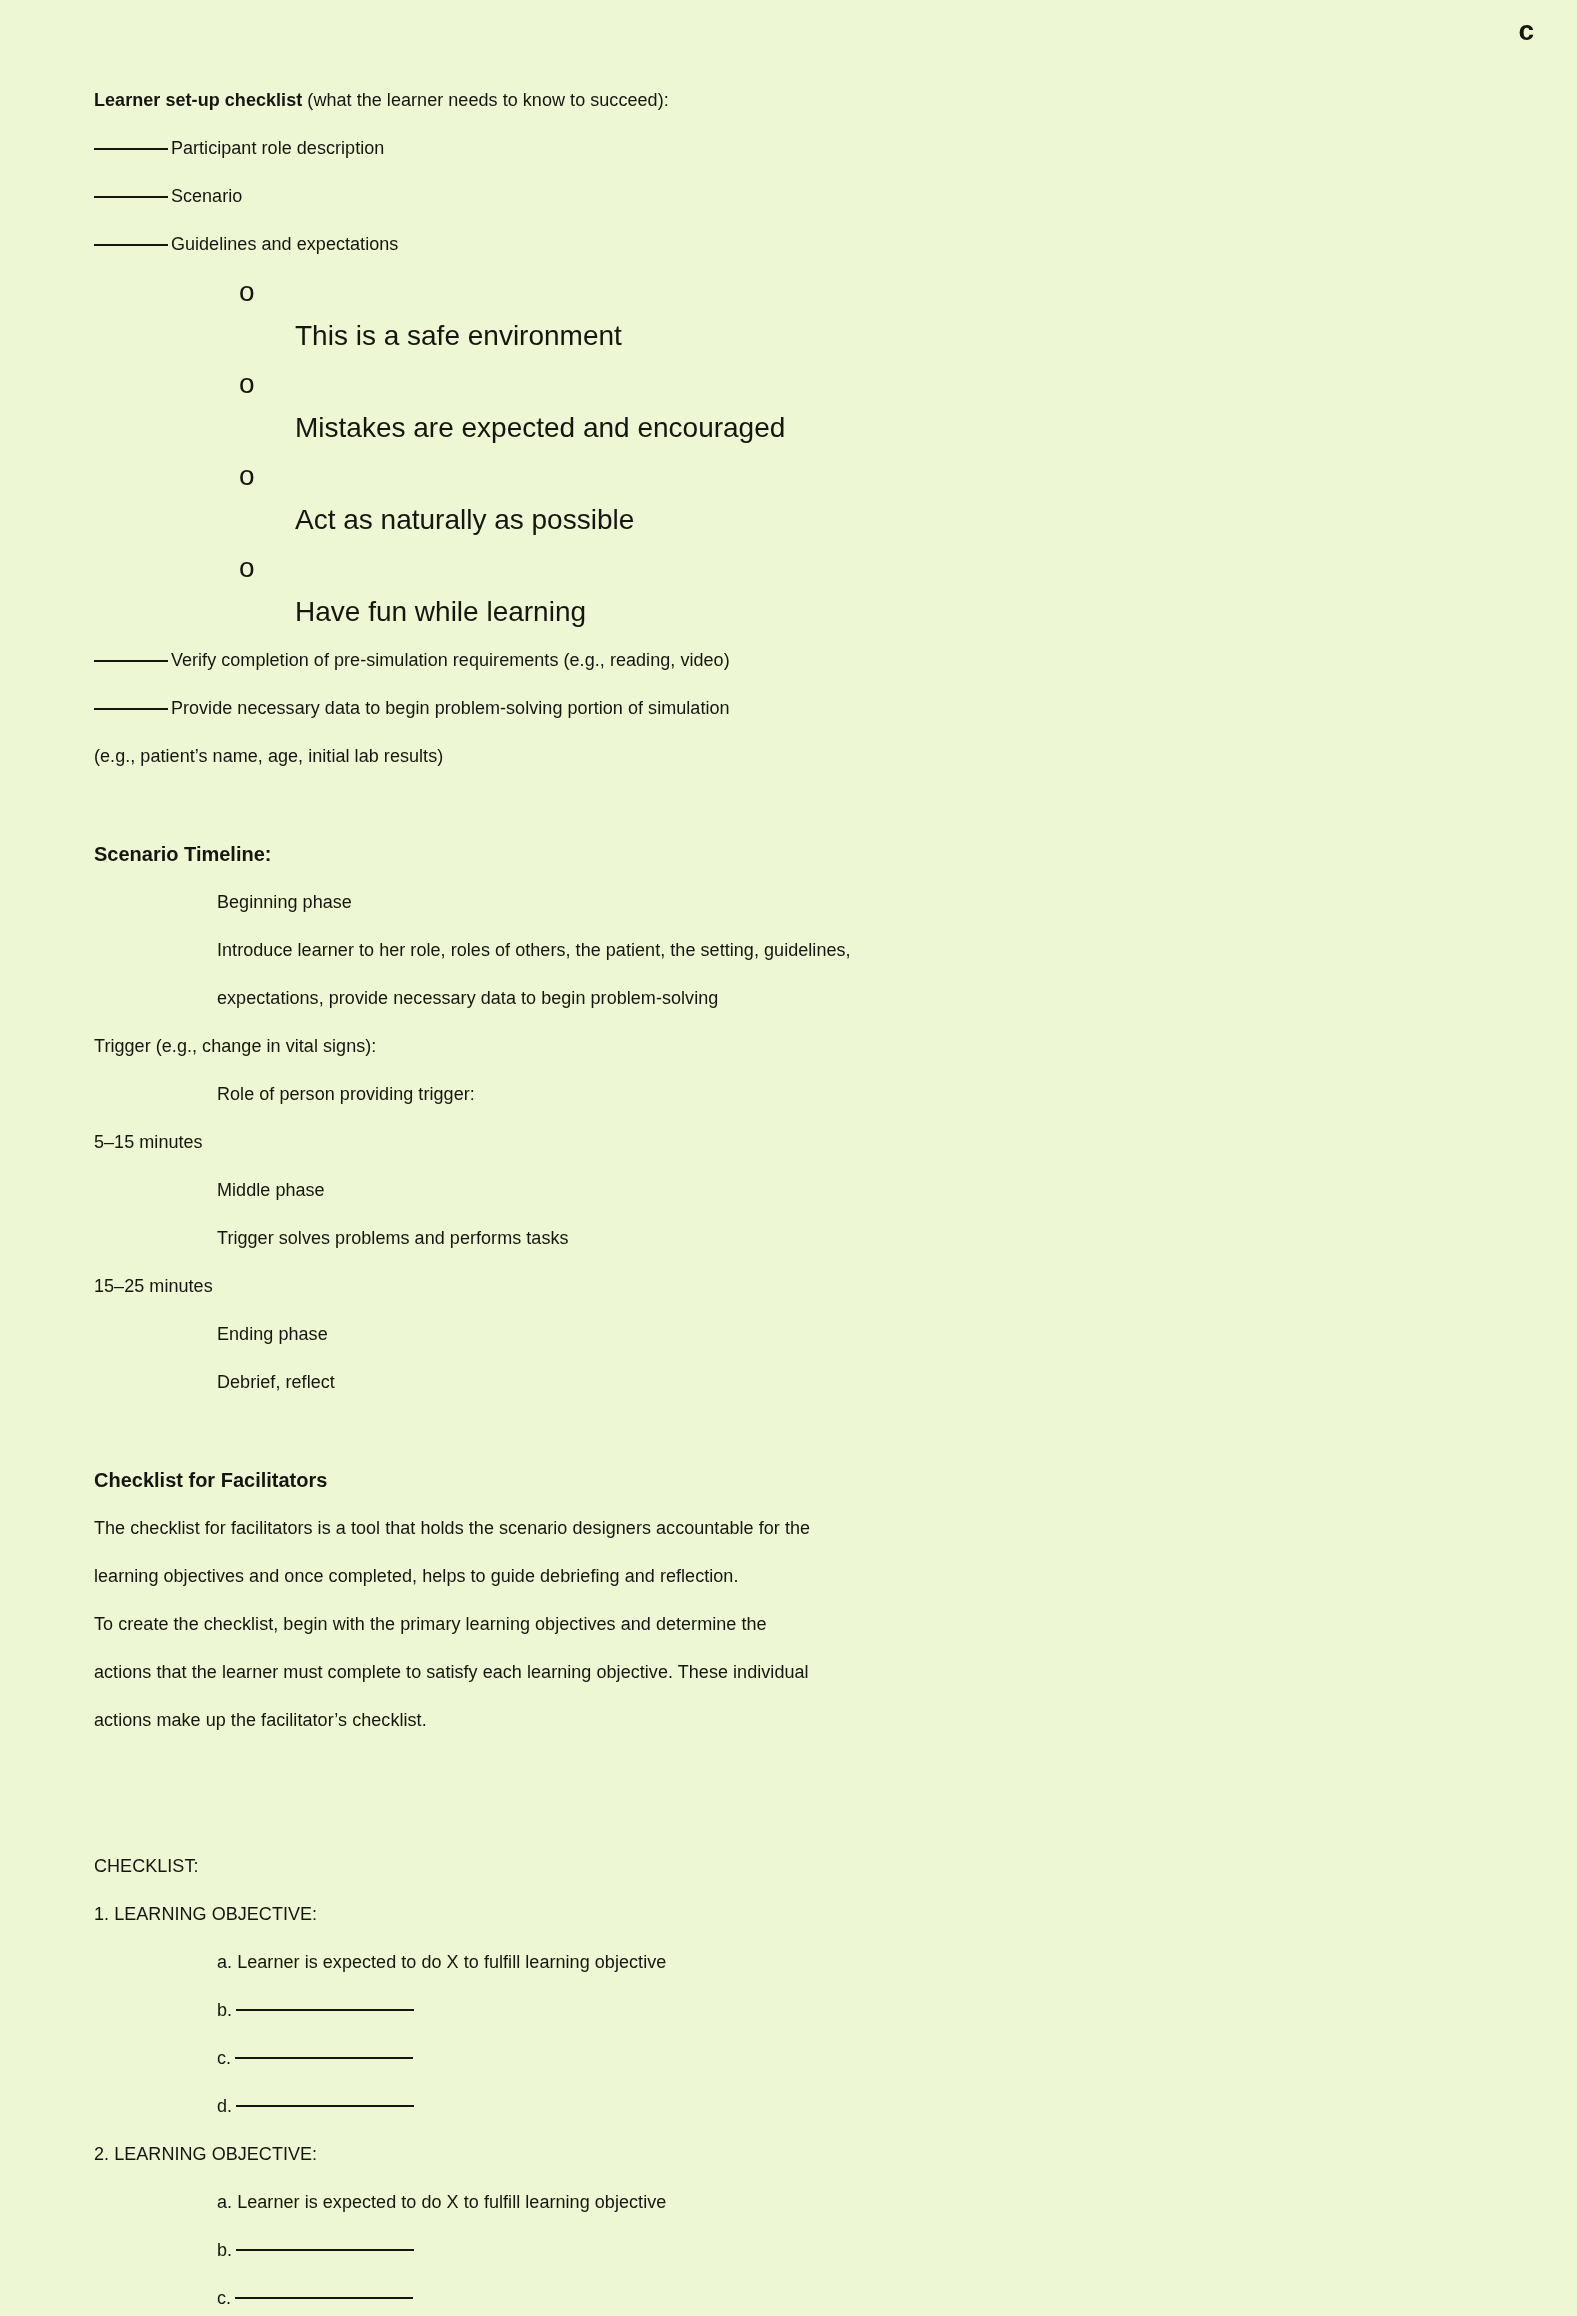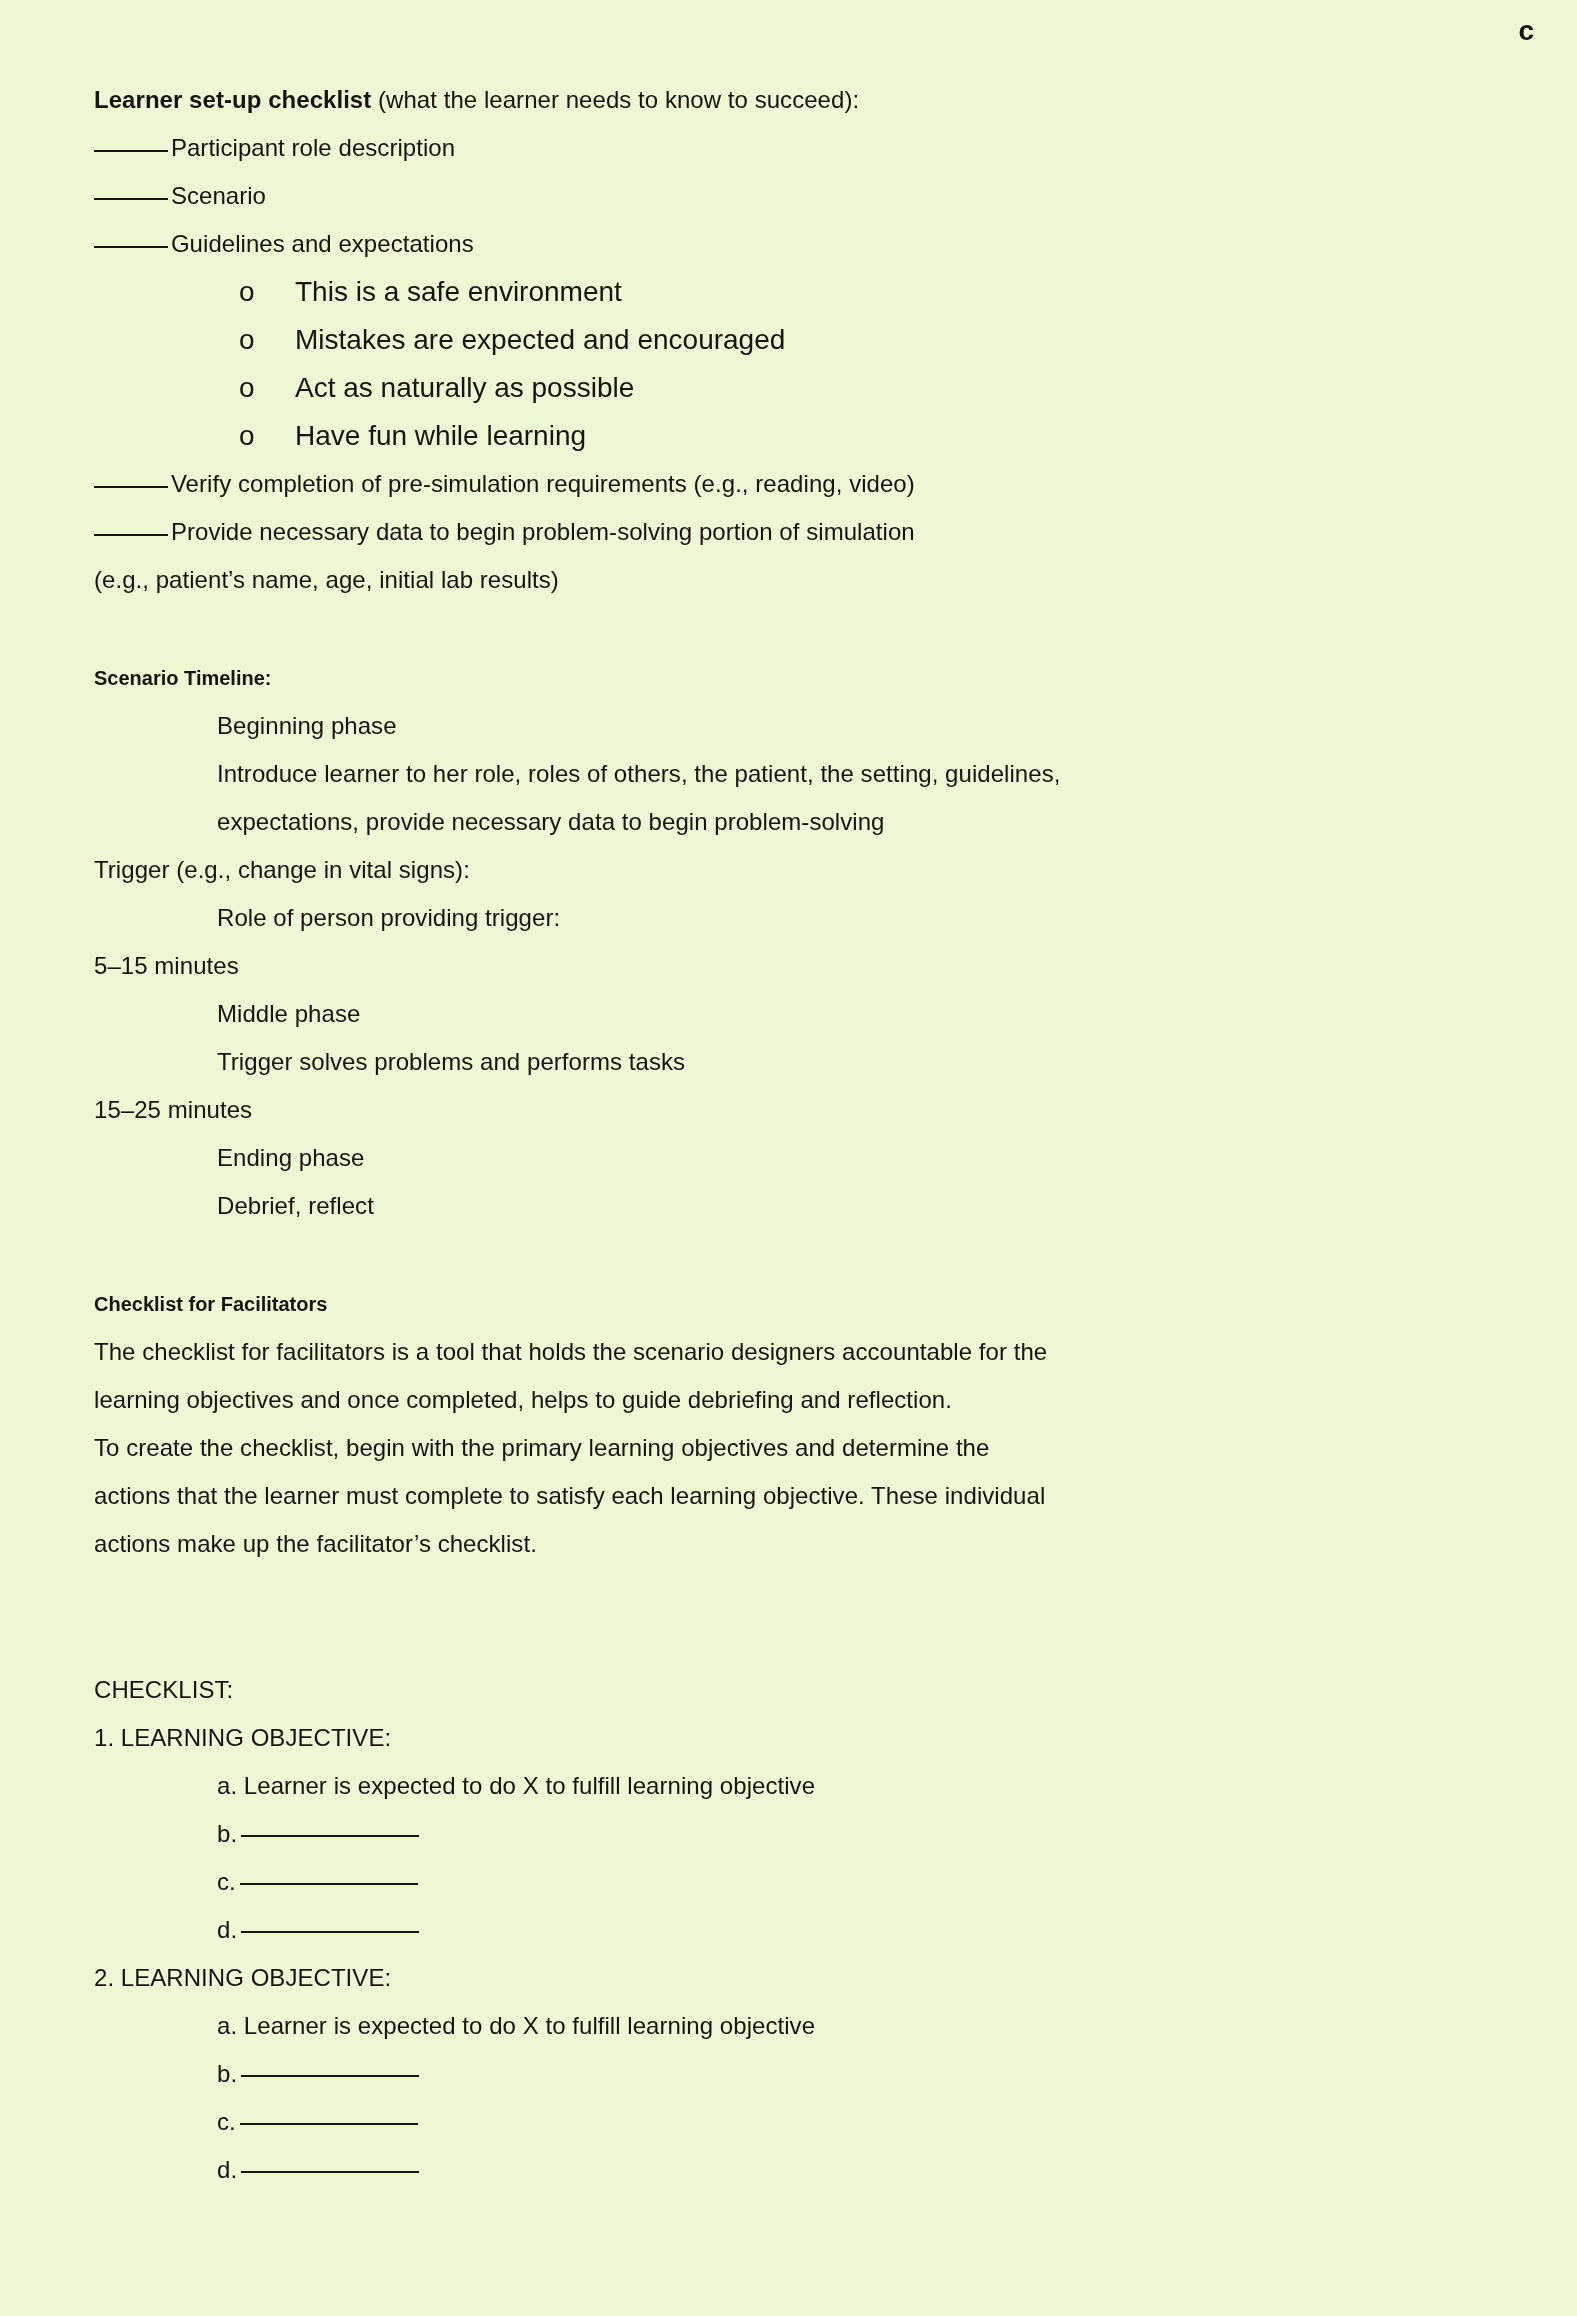--- a/index.html
+++ b/index.html
@@ -32,21 +32,21 @@
     letter-spacing: 0px;
     line-height: 1;
   }
   .content {
     position: absolute;
     left: 94px;
     top: 76px;
     width: 1402px;
   }
   .line {
-    font-size: 24px;
+    font-size: 18px;
     line-height: 48px;
     white-space: pre-wrap;
     letter-spacing: 0.05px;
   }
   .bold {
     font-weight: bold;
   }
   .heading {
     font-size: 20px;
     line-height: 48px;
@@ -73,20 +73,21 @@
     line-height: 48px;
     display: flex;
     padding-left: 145px;
   }
   .bullet-mark {
     width: 56px;
     flex: 0 0 56px;
   }
   .bullet-text {
     flex: 1 1 auto;
+    margin-top: 44px;
   }
   .spacer-md { height: 50px; }
   .spacer-lg { height: 98px; }
   .sub { padding-left: 123px; }
 </style>
 </head>
 <body style="background: rgb(237, 247, 211); color: rgb(22, 21, 15);">
 
 <div class="page">
 

